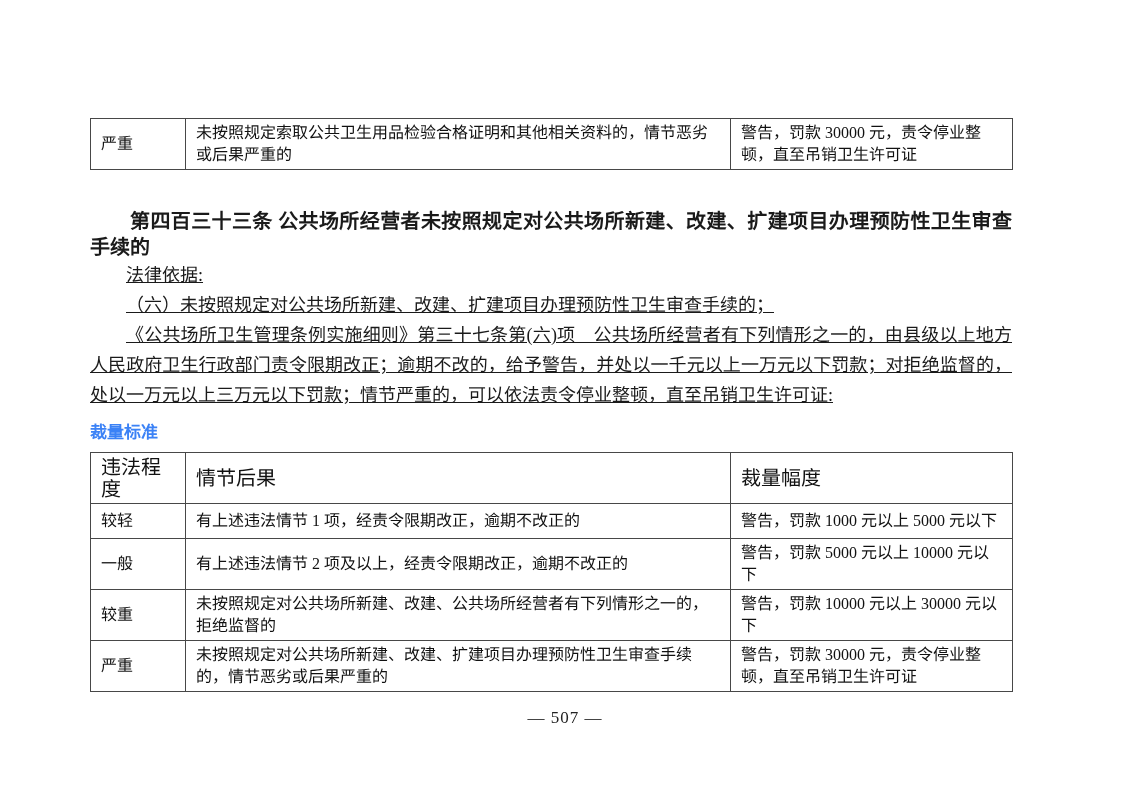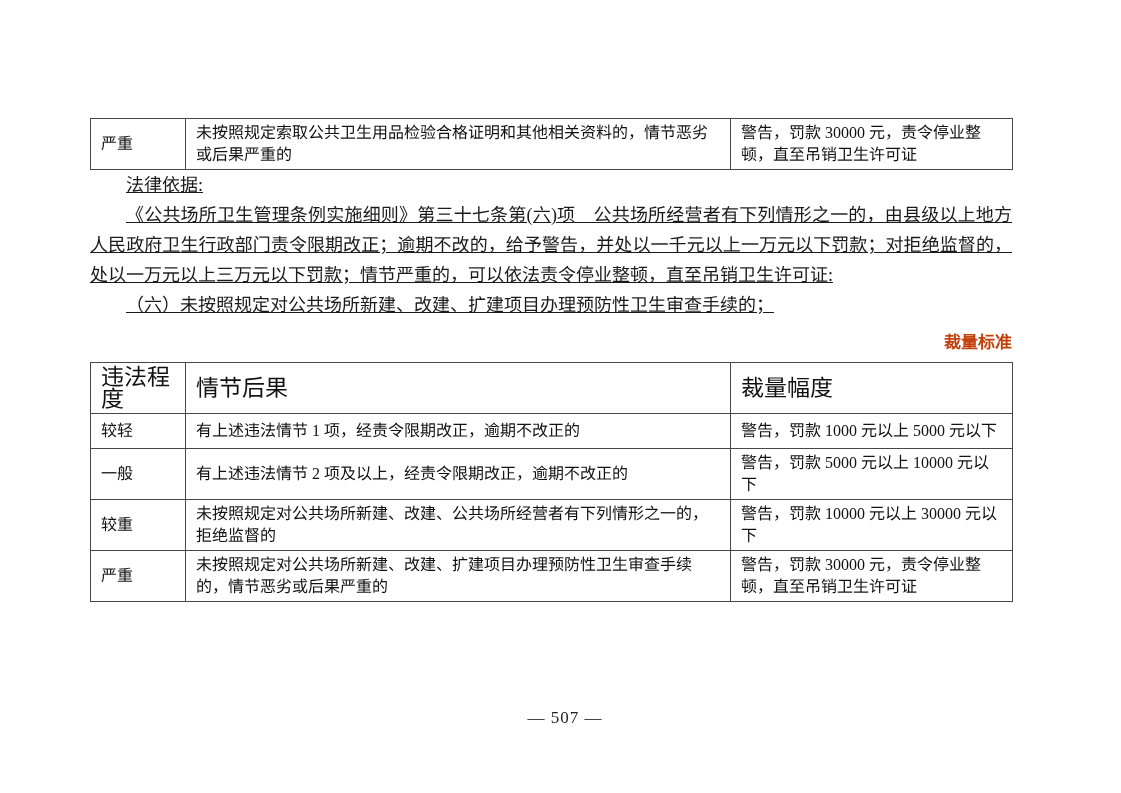--- a/index.html
+++ b/index.html
@@ -36,21 +36,21 @@
   .col-cons   { width: 545px; }
   .col-range  { width: 282px; }
   td.level-cell {
     text-align: center;
     font-weight: bold;
     padding: 3px 4px;
   }
   .standard-table th {
     font-family: "Liberation Sans", "DejaVu Sans", sans-serif;
     font-weight: bold;
-    font-size: 23px;
+    font-size: 20px;
     text-align: center;
     height: 34px;
     line-height: 26px;
   }
   .top-table td { height: 47px; }
   .standard-table td { height: 35px; margin-top: 40px; }
 
   
   .article-heading {
     margin-top: 38px;
@@ -66,26 +66,26 @@
     line-height: 30px;
     text-align: justify;
     text-indent: 2em;
     width: 922px;
     text-decoration: underline;
   }
   .table-title {
     margin-top: 12px;
     margin-bottom: 8px;
     width: 922px;
-    text-align: right;
+    text-align: left;
     font-family: "Liberation Sans", "DejaVu Sans", sans-serif;
     font-weight: bold;
     font-size: 17px;
     line-height: 22px;
-    color: #c2410c;
+    color: #3b82f6;
   }
 
   
   .page-footer {
     position: absolute;
     top: 708px; left: 9px; right: 0;
     text-align: center;
     font-size: 17px;
     letter-spacing: 1px;
     color: #222;
@@ -104,26 +104,27 @@
       </colgroup>
     <tbody>
       <tr>
         <td class="level-cell">严重</td>
         <td>未按照规定索取公共卫生用品检验合格证明和其他相关资料的，情节恶劣或后果严重的</td>
         <td>警告，罚款 30000 元，责令停业整顿，直至吊销卫生许可证</td>
       </tr>
     </tbody>
   </table>
 
+  <div class="article-heading">第四百三十三条 公共场所经营者未按照规定对公共场所新建、改建、扩建项目办理预防性卫生审查手续的</div>
 
   <div class="para">法律依据:</div>
 
+  <div class="para">（六）未按照规定对公共场所新建、改建、扩建项目办理预防性卫生审查手续的；</div>
+
   <div class="para">《公共场所卫生管理条例实施细则》第三十七条第(六)项　公共场所经营者有下列情形之一的，由县级以上地方人民政府卫生行政部门责令限期改正；逾期不改的，给予警告，并处以一千元以上一万元以下罚款；对拒绝监督的，处以一万元以上三万元以下罚款；情节严重的，可以依法责令停业整顿，直至吊销卫生许可证:</div>
-
-  <div class="para">（六）未按照规定对公共场所新建、改建、扩建项目办理预防性卫生审查手续的；</div>
 
   <div class="table-title">裁量标准</div>
 
   <table class="tbl standard-table">
     <colgroup>
         <col class="col-level">
         <col class="col-cons">
         <col class="col-range">
       </colgroup>
     <thead>

